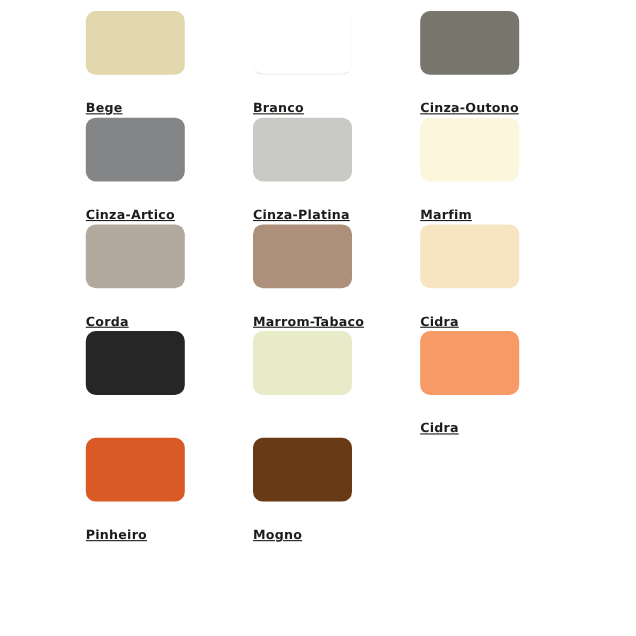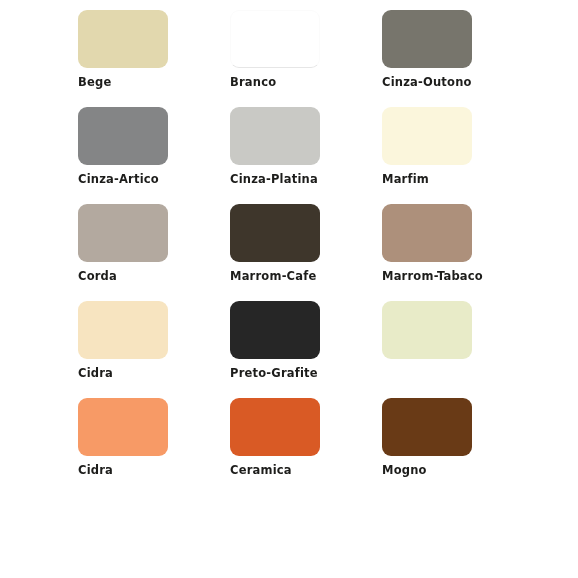--- a/index.html
+++ b/index.html
@@ -38,27 +38,28 @@
     box-sizing: border-box;
   }
   .swatch-chip.is-white {
     border: 1px solid #f0f0f0;
     border-top-color: #fbfbfb;
     border-left-color: #fbfbfb;
     border-right-color: #fbfbfb;
     border-bottom-color: #e6e6e6;
   }
   .swatch-label {
-    margin-top: 8px;
+    margin-top: 24px;
     font-size: 11.5px;
     font-weight: bold;
     color: #1d1d1b;
     letter-spacing: 0.2px;
     white-space: nowrap;
     line-height: 13px;
+    text-decoration: underline;
   }
 </style>
 </head>
 <body>
 
 <div class="palette">
   <div class="swatch-grid">
       <div class="swatch-cell">
         <div class="swatch-chip" style="background-color: rgb(226, 216, 174);"></div>
         <div class="swatch-label">Bege</div>
@@ -81,44 +82,39 @@
       </div>
       <div class="swatch-cell">
         <div class="swatch-chip" style="background-color: rgb(251, 246, 220);"></div>
         <div class="swatch-label">Marfim</div>
       </div>
       <div class="swatch-cell">
         <div class="swatch-chip" style="background-color: rgb(179, 169, 159);"></div>
         <div class="swatch-label">Corda</div>
       </div>
       <div class="swatch-cell">
-        <div class="swatch-chip" style="background-color: rgb(62, 54, 43);"></div>
-        <div class="swatch-label">Marrom-Cafe</div>
-      </div>
-      <div class="swatch-cell">
         <div class="swatch-chip" style="background-color: rgb(173, 144, 123);"></div>
         <div class="swatch-label">Marrom-Tabaco</div>
       </div>
       <div class="swatch-cell">
         <div class="swatch-chip" style="background-color: rgb(247, 228, 192);"></div>
         <div class="swatch-label">Cidra</div>
       </div>
       <div class="swatch-cell">
         <div class="swatch-chip" style="background-color: rgb(38, 38, 38);"></div>
-        <div class="swatch-label">Preto-Grafite</div>
       </div>
       <div class="swatch-cell">
         <div class="swatch-chip" style="background-color: rgb(232, 235, 200);"></div>
       </div>
       <div class="swatch-cell">
         <div class="swatch-chip" style="background-color: rgb(247, 154, 102);"></div>
         <div class="swatch-label">Cidra</div>
       </div>
       <div class="swatch-cell">
         <div class="swatch-chip" style="background-color: rgb(217, 90, 37);"></div>
-        <div class="swatch-label">Ceramica</div>
+        <div class="swatch-label">Pinheiro</div>
       </div>
       <div class="swatch-cell">
         <div class="swatch-chip" style="background-color: rgb(105, 58, 22);"></div>
         <div class="swatch-label">Mogno</div>
       </div>
     </div>
 </div>
 
 </body></html>

